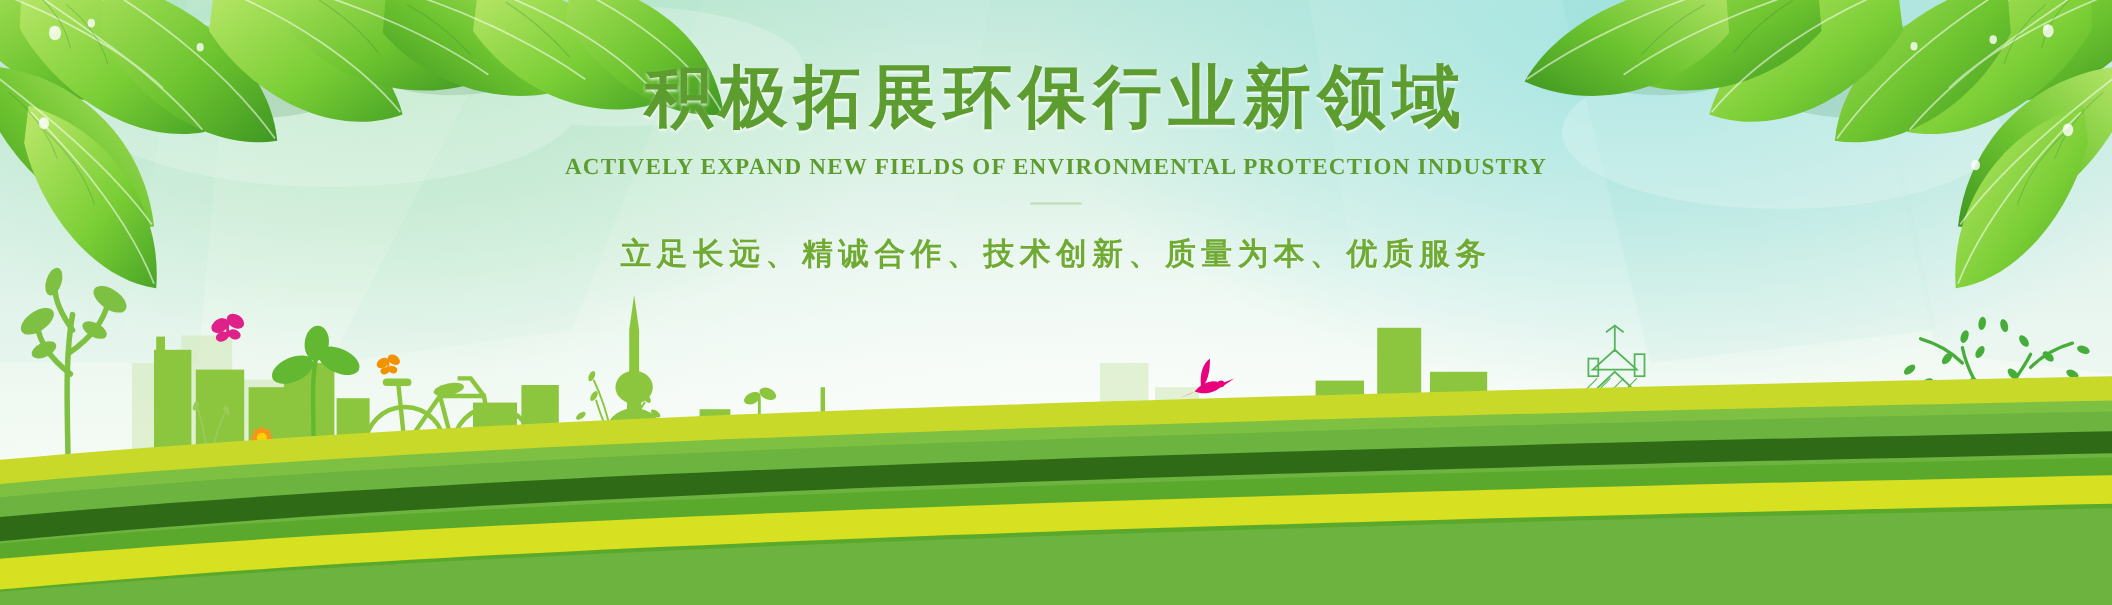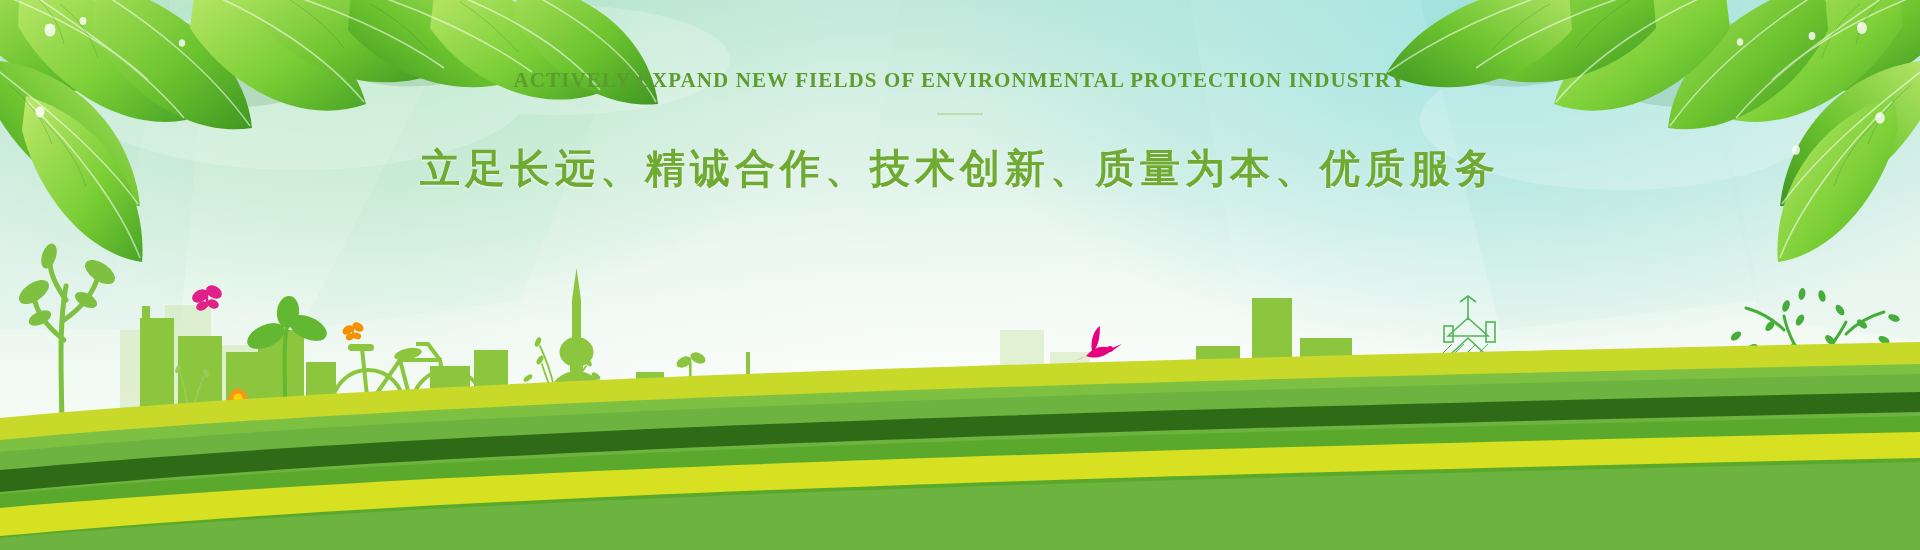--- a/index.html
+++ b/index.html
@@ -34,21 +34,21 @@
     font-family:"Liberation Serif",serif;
     font-size:21px;font-weight:700;letter-spacing:1.1px;
     color:#5d9c2e;
   }
   #divider{
     margin:20px auto 0;width:46px;height:2px;background:#b9d9a6;opacity:.85;
   }
   #slogan-cn{
     margin-top:26px;
     font-family:"DejaVu Serif","Liberation Serif",serif;
-    font-size:40px;font-weight:700;letter-spacing:5px;
+    font-size:28px;font-weight:700;letter-spacing:5px;
     color:#6faa33;
     text-shadow:0 1px 2px rgba(255,255,255,.8);
   }
 </style>
 </head>
 <body>
 
 <div id="banner">
 
   <svg class="layer noclick" viewBox="0 0 1920 550" preserveAspectRatio="none">
@@ -491,18 +491,19 @@
       <ellipse cx="1740" cy="42" rx="3.2" ry="3.8"></ellipse>
       <ellipse cx="1796" cy="150" rx="4" ry="4.8"></ellipse>
     </g>
     <g fill="#ffffff" opacity=".45">
       <ellipse cx="1860" cy="25" rx="2.4" ry="2.8"></ellipse>
       <ellipse cx="1879" cy="115" rx="2" ry="2.4"></ellipse>
     </g>
   </svg>
 
   <div id="text-block">
+    <div id="title-cn">积极拓展环保行业新领域</div>
     <div id="subtitle-en">ACTIVELY EXPAND NEW FIELDS OF ENVIRONMENTAL PROTECTION INDUSTRY</div>
     <div id="divider"></div>
     <div id="slogan-cn">立足长远、精诚合作、技术创新、质量为本、优质服务</div>
   </div>
 
 </div>
 
 </body></html>

